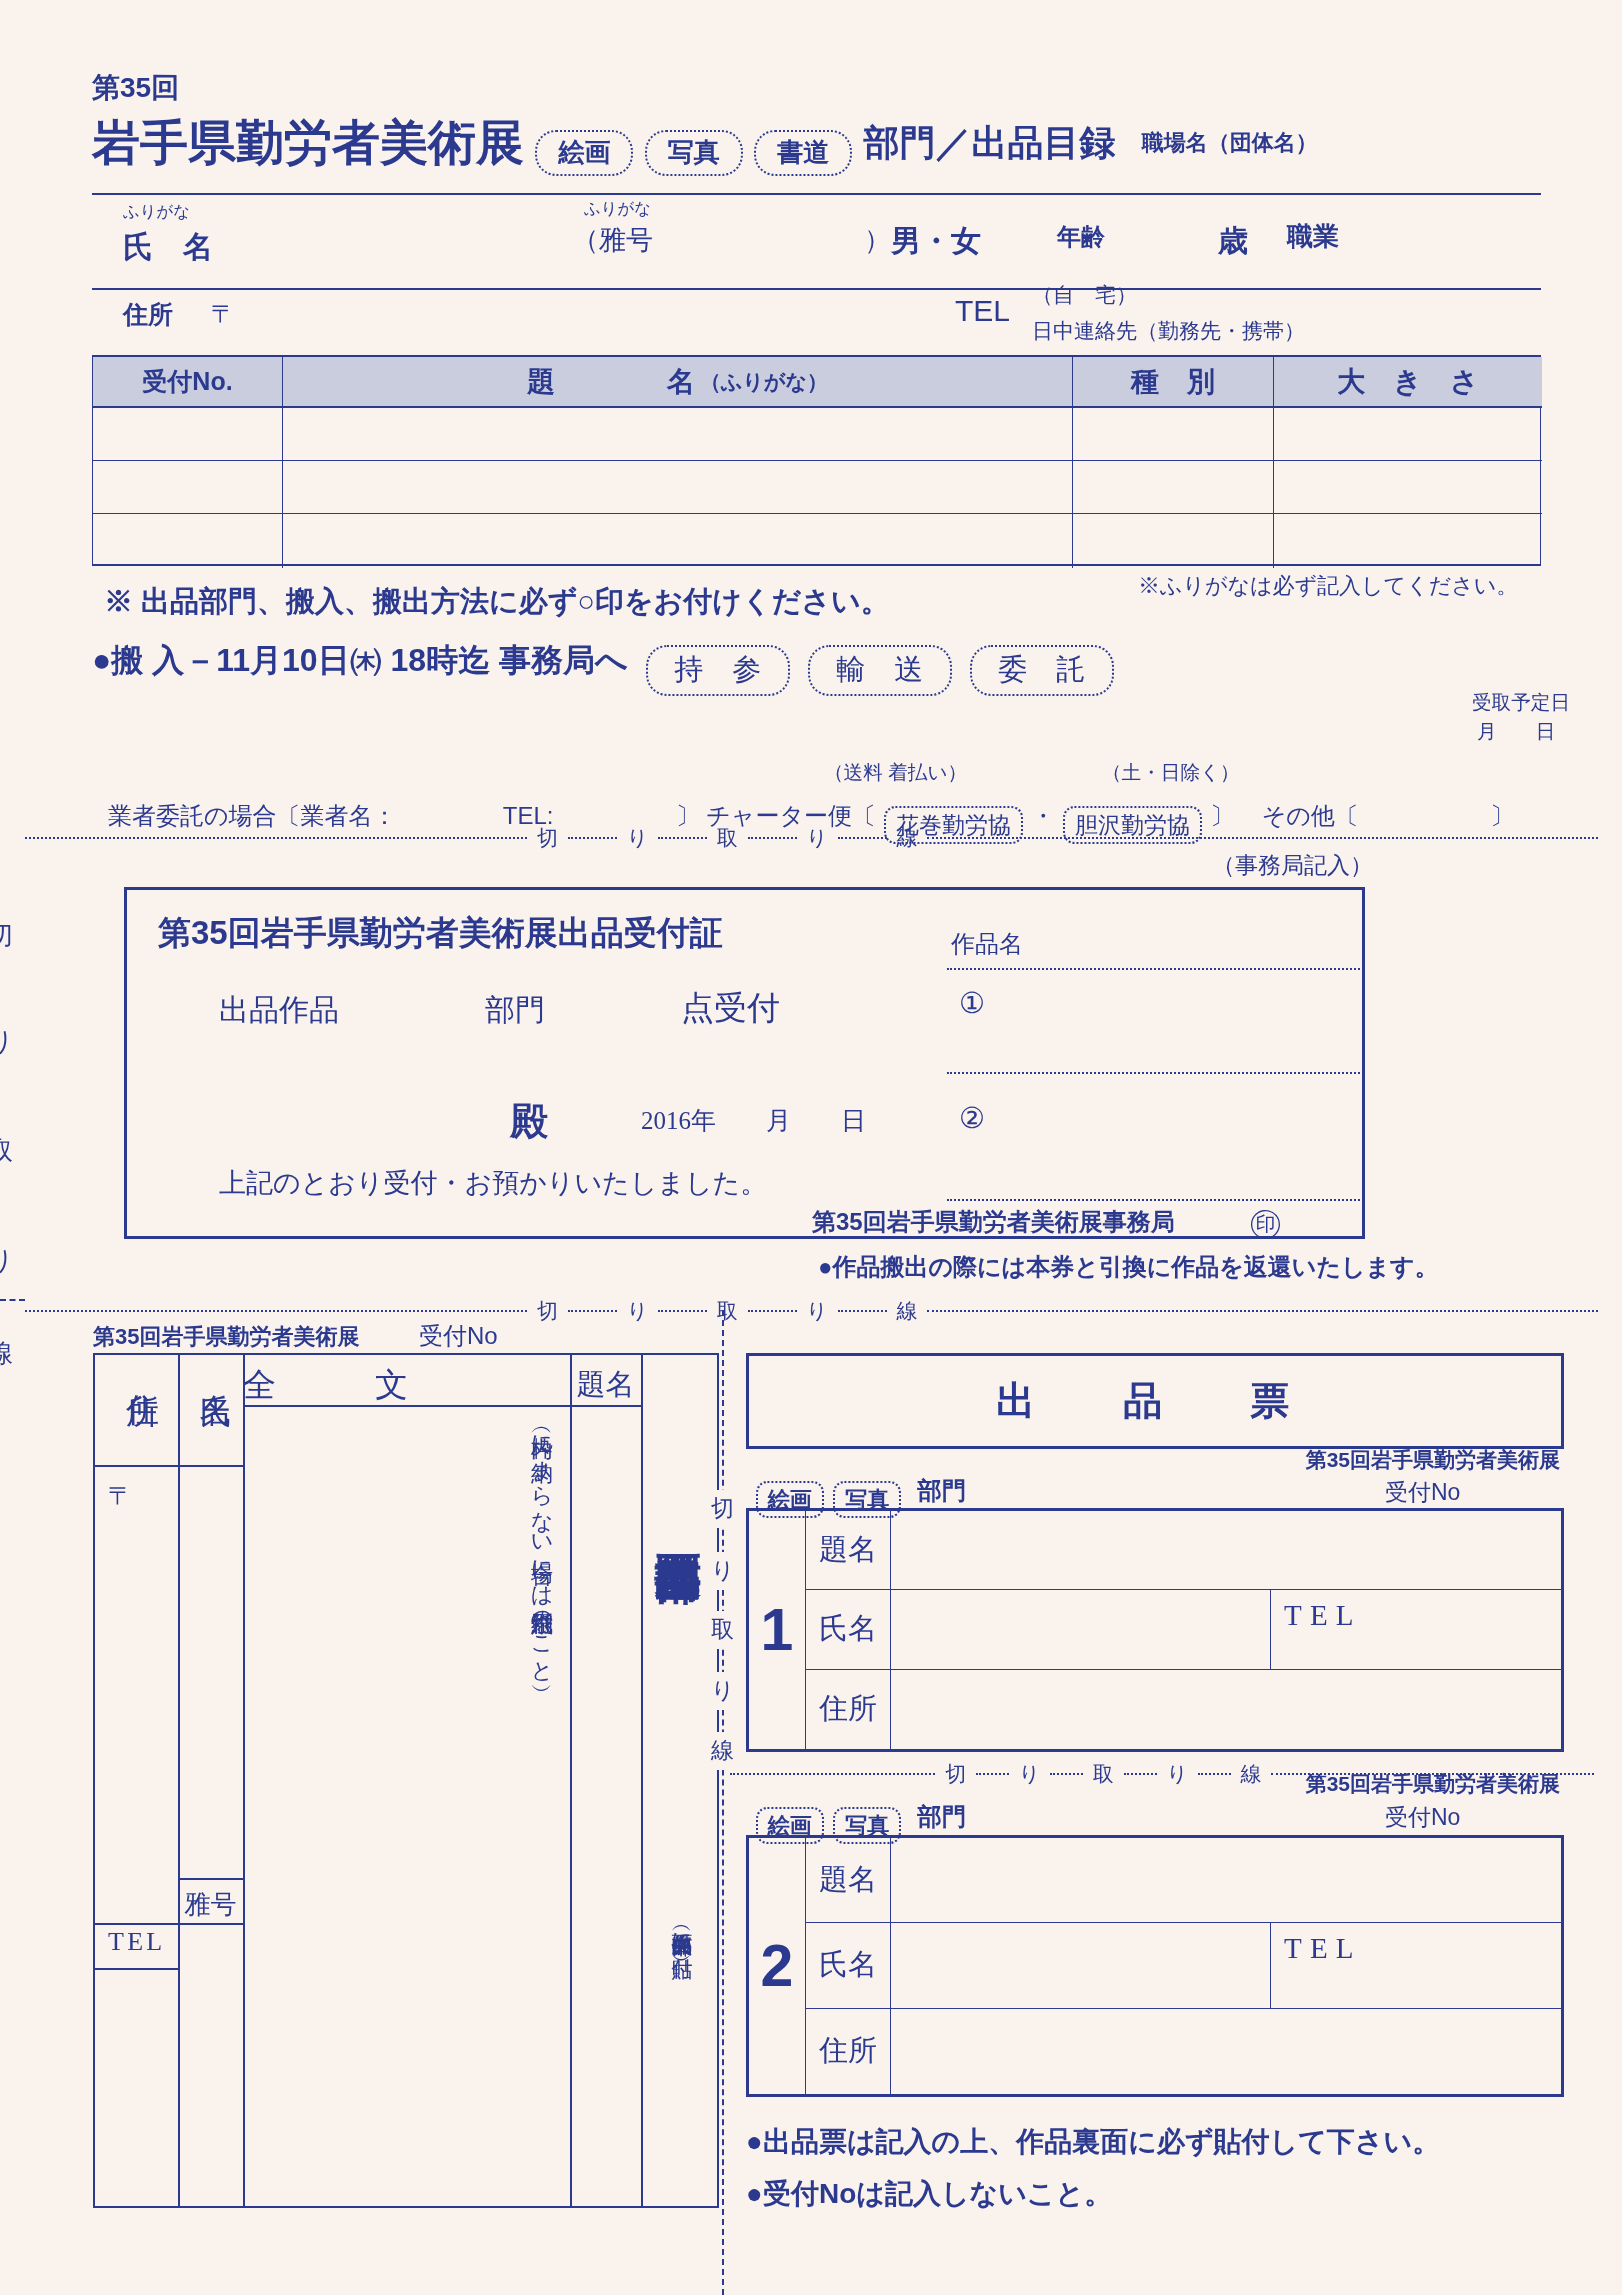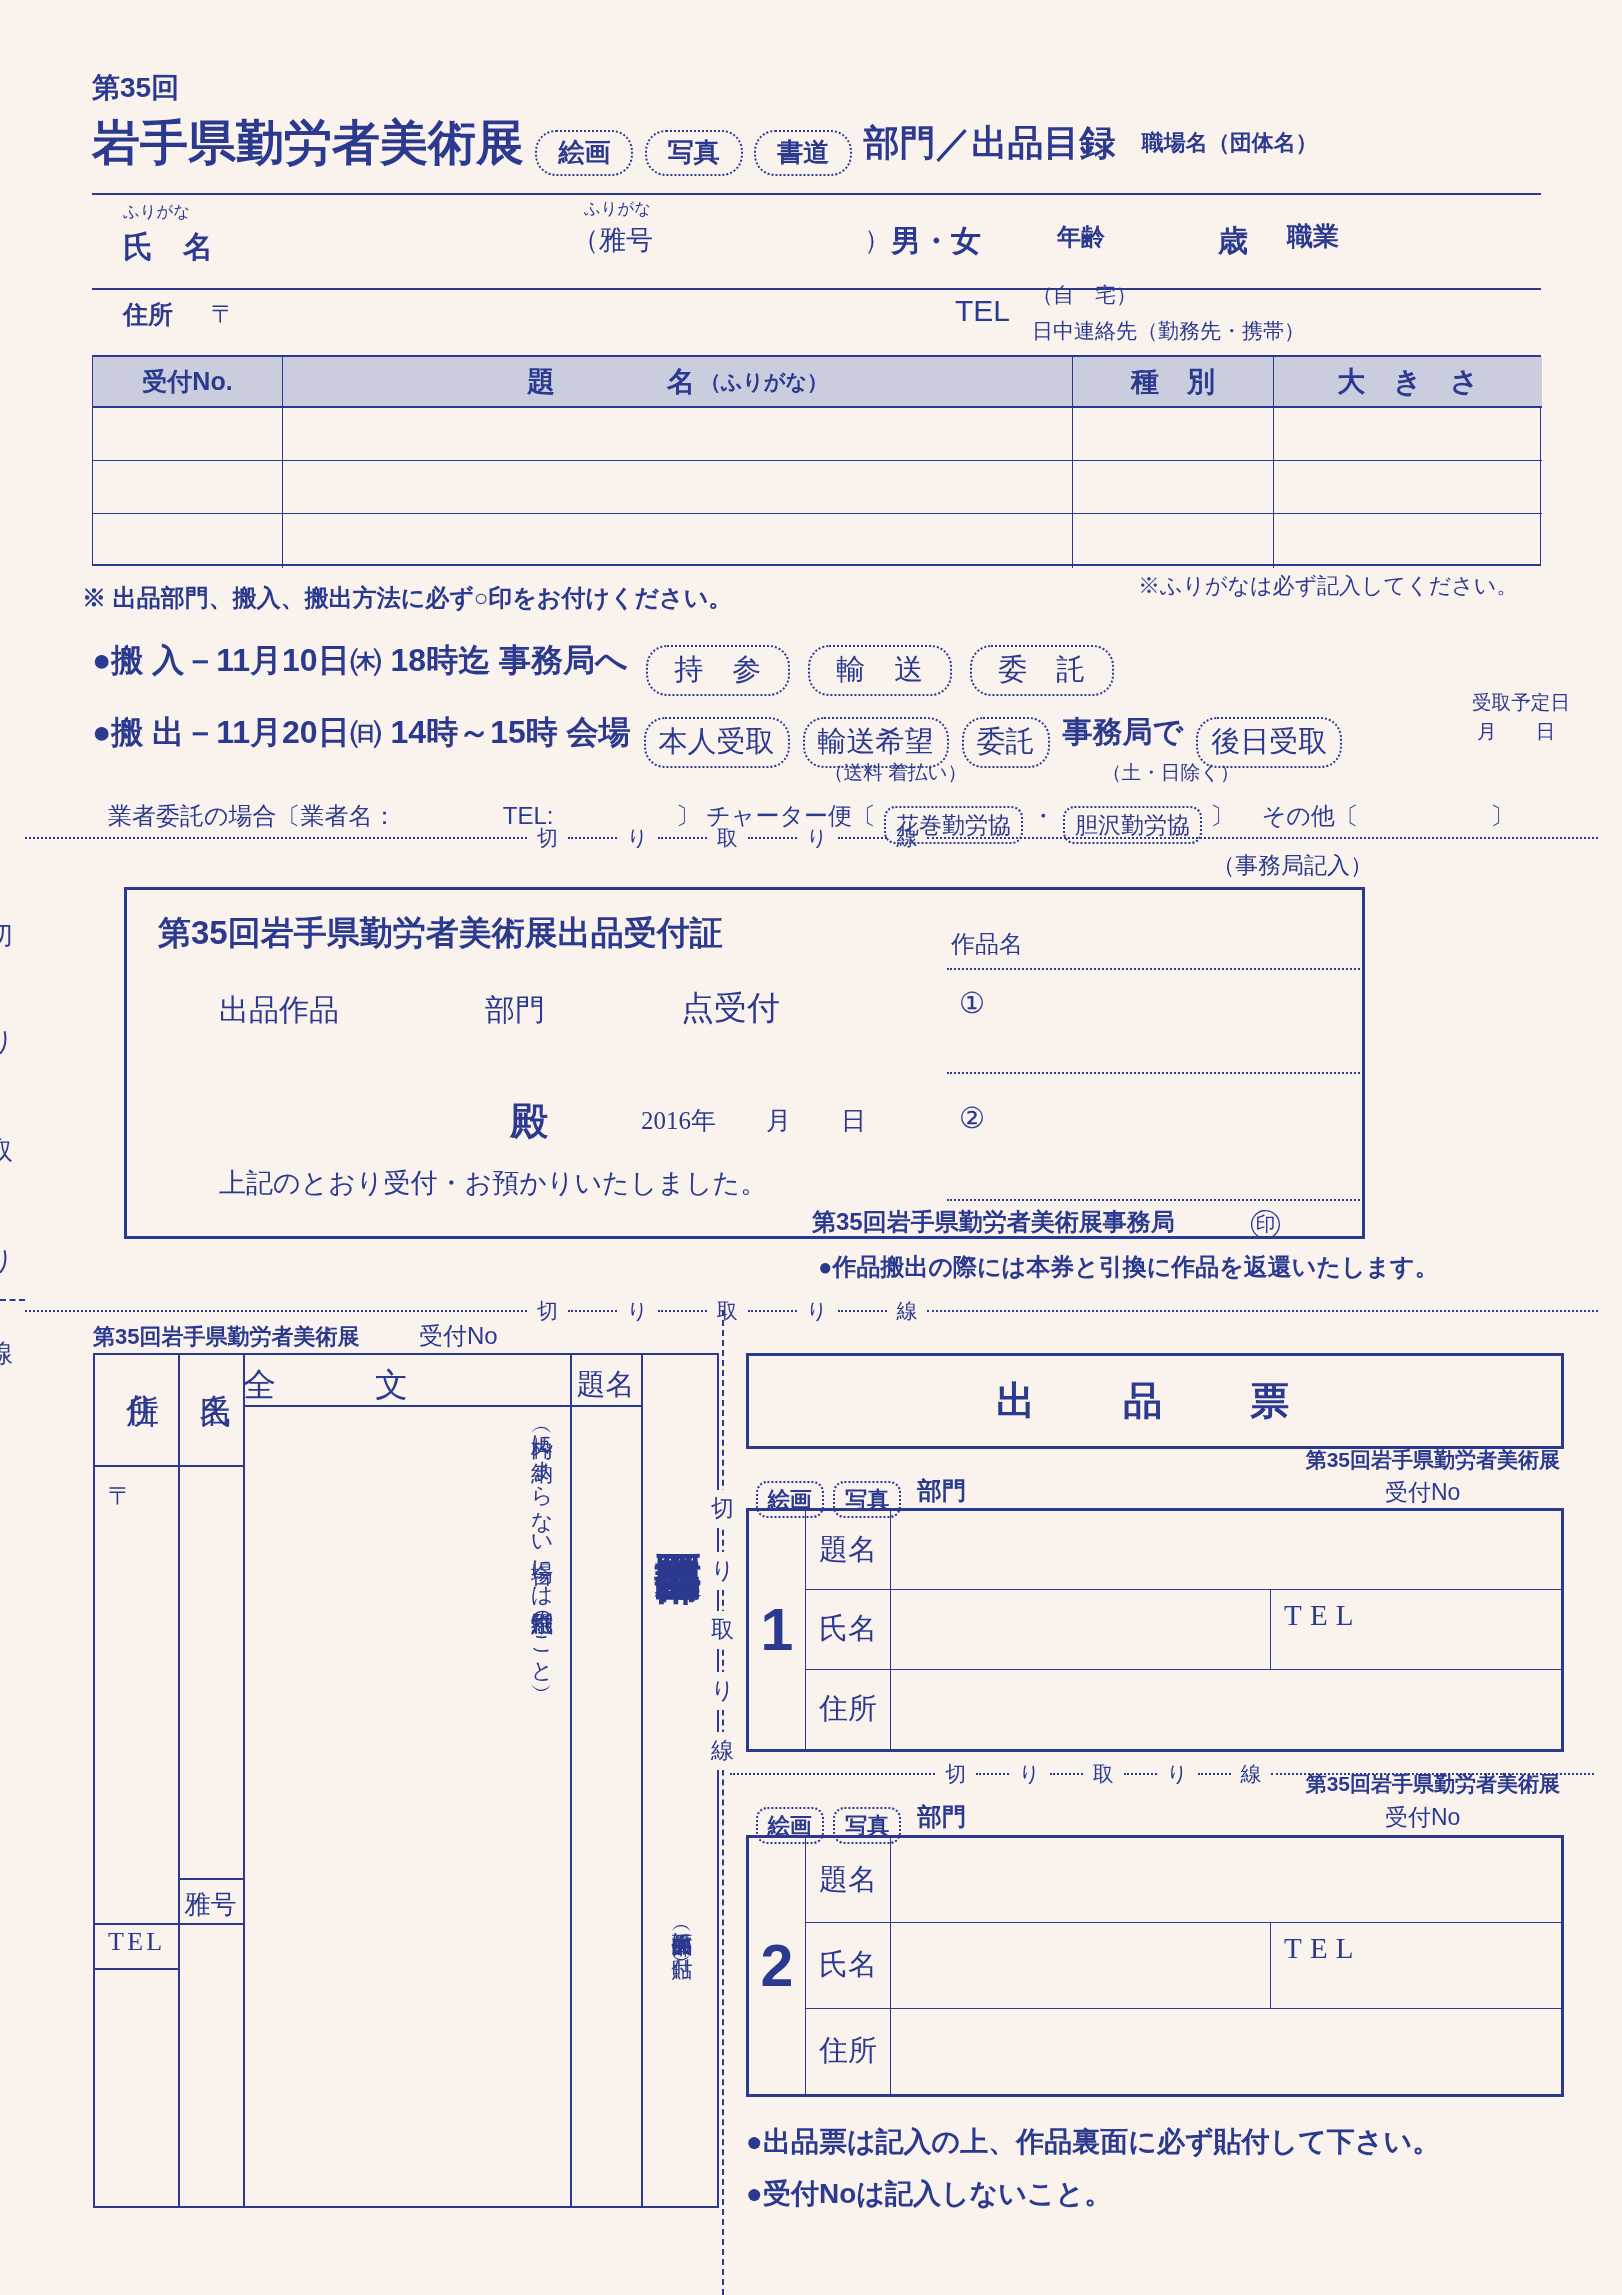--- a/index.html
+++ b/index.html
@@ -122,37 +122,29 @@
       <div class="c"></div>
       <div class="c"></div>
       <div class="c"></div>
     <div class="c"></div>
       <div class="c"></div>
       <div class="c"></div>
       <div class="c"></div>
   </div>
 
   <div class="abs" style="left:1138px;top:571px;font-size:22px">※ふりがなは必ず記入してください。</div>
-  <div class="abs b" style="left:82px;top:582px;font-size:24px">※ 出品部門、搬入、搬出方法に必ず○印をお付けください。</div>
+  <div class="abs b" style="left:104px;top:582px;font-size:29px">※ 出品部門、搬入、搬出方法に必ず○印をお付けください。</div>
 
   <div class="abs" style="left:92px;top:626px;display:flex;align-items:center;gap:18px">
     <span class="b" style="font-size:32px">●搬 入－11月10日㈭ 18時迄 事務局へ</span>
     <span class="pill" style="font-size:29px;min-width:98px">持　参</span>
     <span class="pill" style="font-size:29px;min-width:98px">輸　送</span>
     <span class="pill" style="font-size:29px;min-width:98px">委　託</span>
   </div>
 
-  <div class="abs" style="left:92px;top:698px;display:flex;align-items:center;gap:13px">
-    <span class="b" style="font-size:32px">●搬 出－11月20日㈰ 14時～15時 会場</span>
-    <span class="pill" style="font-size:29px;padding:3.3px 13px">本人受取</span>
-    <span class="pill" style="font-size:29px;padding:3.3px 13px">輸送希望</span>
-    <span class="pill" style="font-size:29px;padding:3.3px 13px">委託</span>
-    <span class="b" style="font-size:30px">事務局で</span>
-    <span class="pill" style="font-size:29px;padding:3.3px 13px">後日受取</span>
-  </div>
   <div class="abs" style="left:1472px;top:689px;font-size:19.6px">受取予定日</div>
   <div class="abs" style="left:1477px;top:718px;font-size:19.6px">月　　日</div>
   <div class="abs" style="left:824px;top:759px;font-size:19.6px">（送料 着払い）</div>
   <div class="abs" style="left:1102px;top:759px;font-size:19.6px">（土・日除く）</div>
 
   <div class="abs" style="left:108px;top:787px;display:flex;align-items:center;gap:8.2px">
     <span style="font-size:24px">業者委託の場合〔業者名：</span>
     <span style="font-size:24px;margin-left:98px">TEL:</span>
     <span style="font-size:24px;margin-left:114px">〕 チャーター便〔</span>
     <span class="pill pill-sm" style="font-size:23px">花巻勤労協</span>

